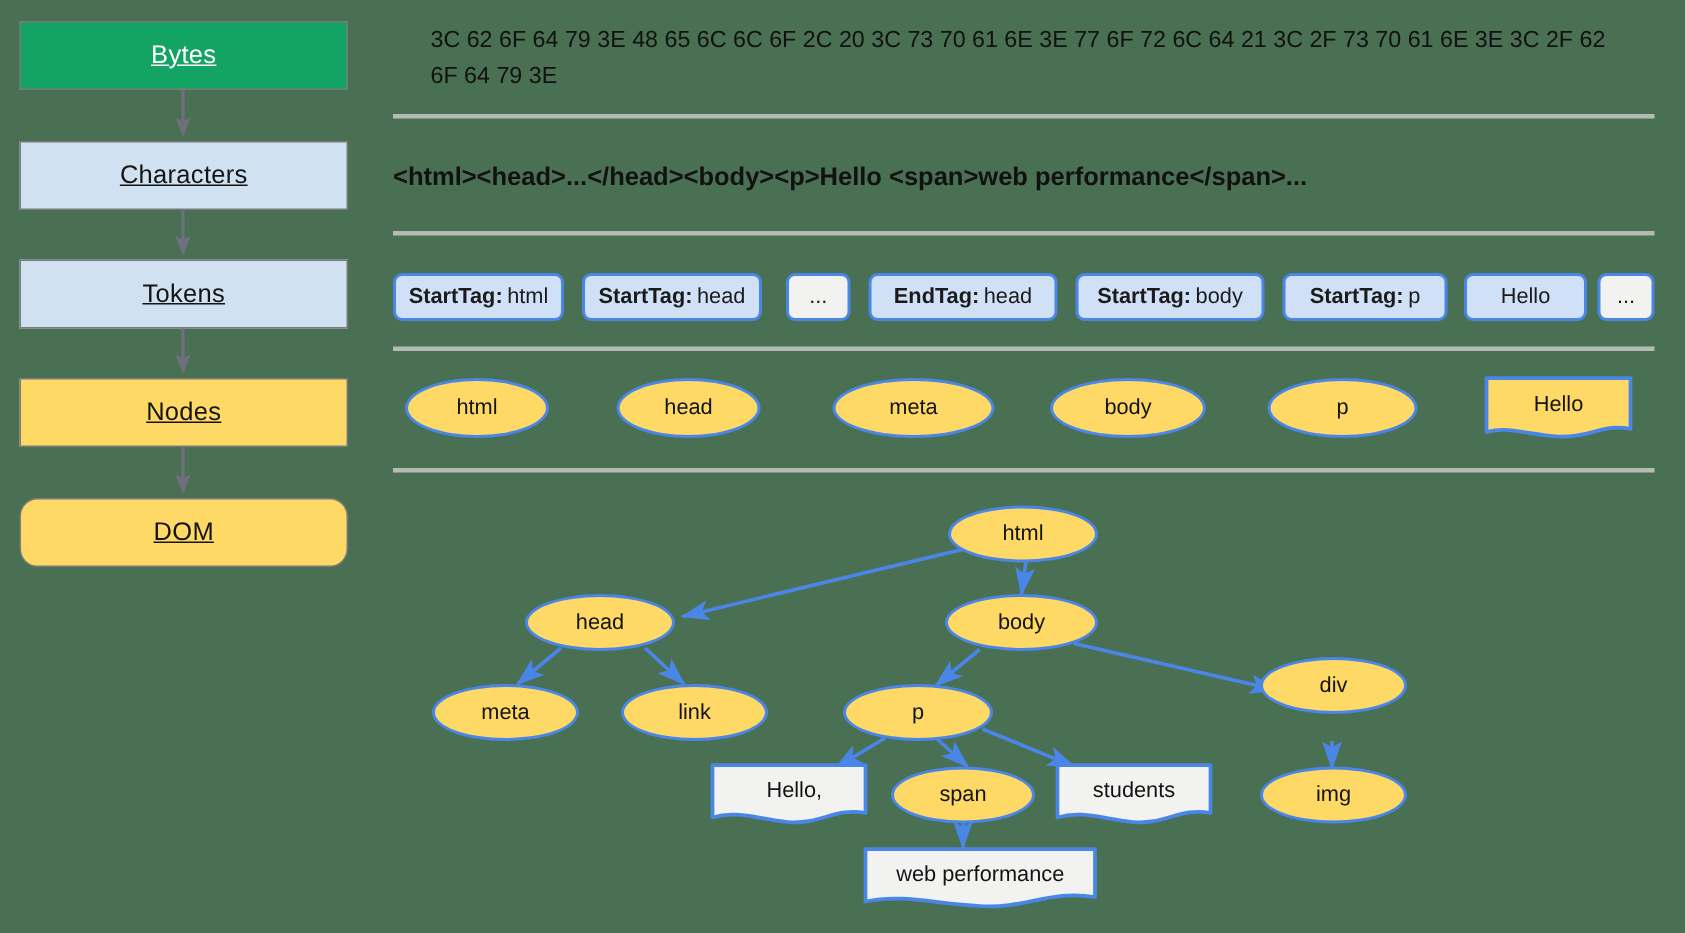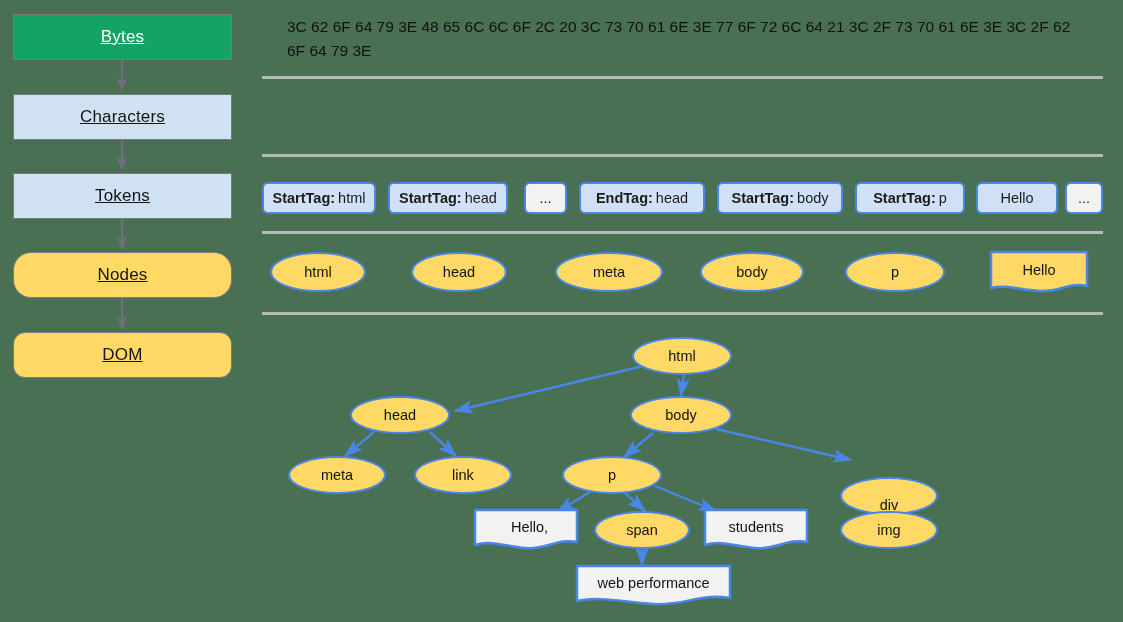--- a/index.html
+++ b/index.html
@@ -140,34 +140,35 @@
 
   <div class="stage-box green" style="left:13px;  top:14px;  width:219px; height:46px;">
     <span>Bytes</span>
   </div>
   <div class="stage-box blue" style="left:13px;  top:94px;  width:219px; height:46px;">
     <span>Characters</span>
   </div>
   <div class="stage-box blue" style="left:13px;  top:173px; width:219px; height:46px;">
     <span>Tokens</span>
   </div>
-  <div class="stage-box yellow" style="left:13px;  top:252px; width:219px; height:46px;border-radius:18px;">
+  <div class="stage-box yellow" style="left:13px;  top:252px; width:219px; height:46px;">
     <span>Nodes</span>
   </div>
   <div class="stage-box yellow" style="left:13px;  top:332px; width:219px; height:46px;border-radius:12px;">
     <span>DOM</span>
   </div>
 
   <div class="divider" style="left:262px; top:76px;  width:841px;"></div>
   <div class="divider" style="left:262px; top:154px; width:841px;"></div>
   <div class="divider" style="left:262px; top:231px; width:841px;"></div>
   <div class="divider" style="left:262px; top:312px; width:841px;"></div>
 
   <div class="bytes-text" style="left:262px; top:15px; width:800px;">3C 62 6F 64 79 3E 48 65 6C 6C 6F 2C 20 3C 73 70 61 6E 3E 77 6F 72 6C 64 21 3C 2F 73 70 61 6E 3E 3C 2F 62 6F 64 79 3E</div>
 
+  <div class="chars-text" style="left:262px; top:108px;">&lt;html&gt;&lt;head&gt;...&lt;/head&gt;&lt;body&gt;&lt;p&gt;Hello &lt;span&gt;web performance&lt;/span&gt;...</div>
 
   <div class="token" style="left:262px; top:182px; width:114px;">
     <b>StartTag:</b>
       <span>html</span>
   </div>
   <div class="token" style="left:388px; top:182px; width:120px;">
     <b>StartTag:</b>
       <span>head</span>
   </div>
   <div class="token plain" style="left:524px; top:182px; width:43px;">
@@ -258,21 +259,21 @@
   </div>
   <div class="ellipse" style="left:288px; top:456px; width:98px; height:38px;">
     <span>meta</span>
   </div>
   <div class="ellipse" style="left:414px; top:456px; width:98px; height:38px;">
     <span>link</span>
   </div>
   <div class="ellipse" style="left:562px; top:456px; width:100px; height:38px;">
     <span>p</span>
   </div>
-  <div class="ellipse" style="left:840px; top:477px; width:98px; height:38px;align-items:flex-end;">
+  <div class="ellipse" style="left:840px; top:438px; width:98px; height:38px;">
     <span>div</span>
   </div>
   <div class="ellipse" style="left:594px; top:511px; width:96px; height:38px;">
     <span>span</span>
   </div>
   <div class="ellipse" style="left:840px; top:511px; width:98px; height:38px;">
     <span>img</span>
   </div>
 
   <div class="docshape" style="left:473px; top:508px; width:113px; height:44px;">

